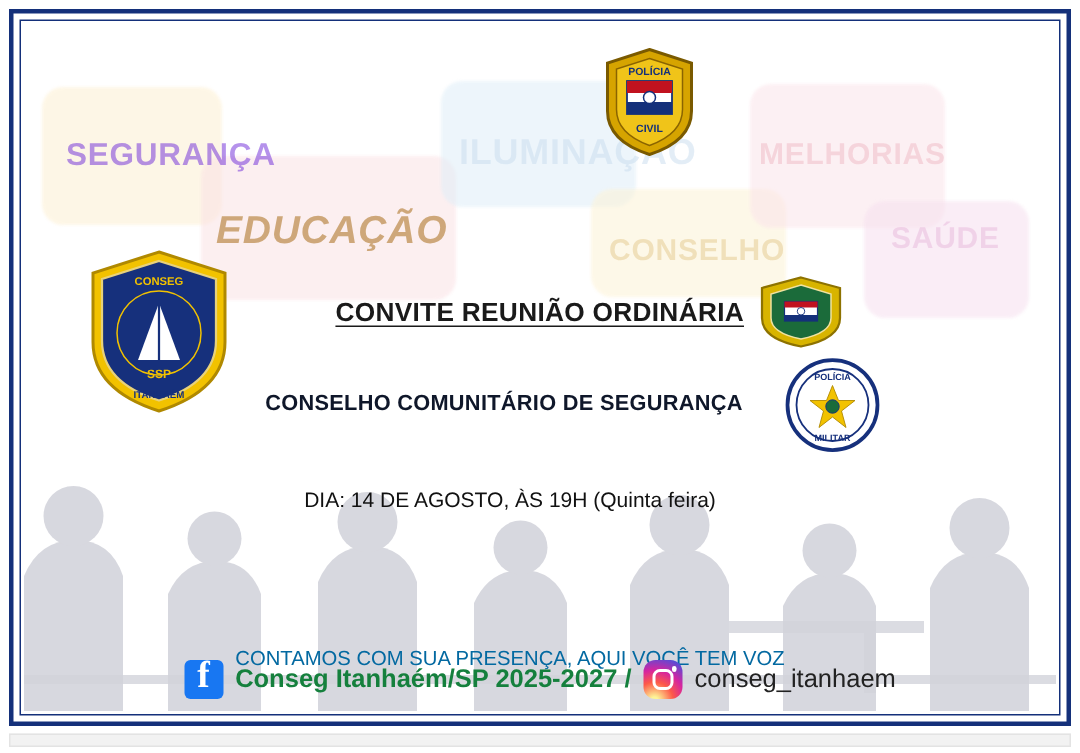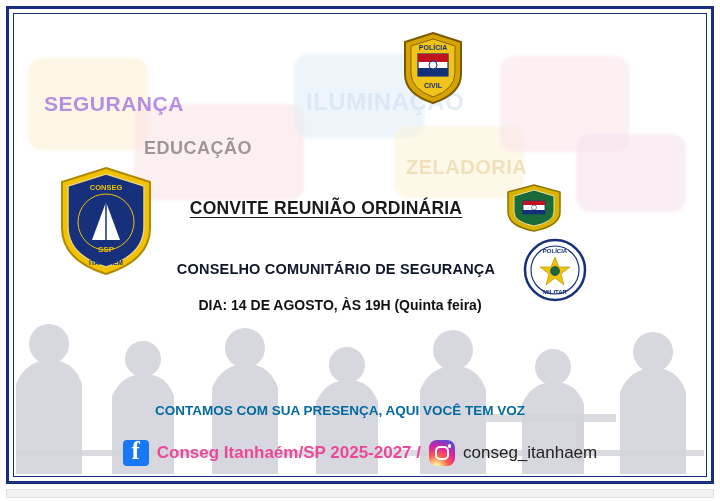--- a/index.html
+++ b/index.html
@@ -54,21 +54,21 @@
 
   
   .ghost {
     position: absolute;
     font-weight: bold;
     letter-spacing: 0.5px;
     white-space: nowrap;
     opacity: 0.5;
   }
   .ghost.g1 { left: 16px;  top: 76px;  font-size: 21px; color: #6d28d9; margin-left: 12px; }
-  .ghost.g2 { left: 128px; top: 122px; font-size: 18px; color: #404040; }
+  .ghost.g2 { left: 128px; top: 122px; font-size: 26px; color: #a16207; font-style: italic; }
   .ghost.g3 { left: 290px; top: 72px;  font-size: 24px; color: #c9ddef; }
   .ghost.g4 { left: 390px; top: 140px; font-size: 20px; color: #e4c98e; }
   .ghost.g5 { left: 490px; top: 76px;  font-size: 20px; color: #f0b9c5; }
   .ghost.g6 { left: 578px; top: 132px; font-size: 20px; color: #e8b9dc; }
 
   
   .silhouettes {
     position: absolute;
     left: 0; bottom: 0;
     width: 688px; height: 210px;
@@ -97,21 +97,21 @@
     position: absolute;
     left: 500px; top: 222px;
     width: 78px; height: 64px;
   }
 
   
   .title {
     position: absolute;
     left: 140px; top: 182px;
     width: 340px;
-    text-align: center;
+    text-align: right;
     font-size: 17.5px;
     font-weight: bold;
     color: #1a1a1a;
     text-decoration: underline;
     text-underline-offset: 3px;
     letter-spacing: 0.2px;
   }
   .subtitle {
     position: absolute;
     left: 60px; top: 245px;
@@ -120,21 +120,22 @@
     font-size: 14.5px;
     font-weight: bold;
     color: #0f172a;
     letter-spacing: 0.2px;
   }
   .line {
     position: absolute;
     width: 620px;
     text-align: center;
     color: #111111;
-    font-weight: bold;
+    font-weight: normal;
+    margin-top: 28px;
   }
   .line.l1 { left: 14px; top: 281px; font-size: 14px; }
   .line.l2 { left: 14px; top: 317px; font-size: 14px; }
   .line.l3 { left: 14px; top: 351px; font-size: 14px; }
   .line.l4 {
     left: 14px; top: 387px;
     font-size: 13.5px;
     color: #0369a1;
   }
   
@@ -160,21 +161,21 @@
     left: 0; right: 0; top: -3px;
     text-align: center;
     color: #ffffff;
     font-family: "Liberation Serif", serif;
     font-weight: bold;
     font-size: 25px;
   }
   .fb-text {
     font-size: 17px;
     font-weight: bold;
-    color: #ec4899;
+    color: #15803d;
     white-space: nowrap;
   }
   .ig-icon {
     width: 26px; height: 26px;
     border-radius: 8px;
     flex: none;
     background:
       radial-gradient(circle at 28% 105%, #fdf497 0%, #fdf497 8%, #fd5949 38%, #d6249f 62%, #285AEB 100%);
     position: relative;
   }
@@ -220,21 +221,23 @@
     <div class="blob b1"></div>
     <div class="blob b2"></div>
     <div class="blob b3"></div>
     <div class="blob b4"></div>
     <div class="blob b5"></div>
     <div class="blob b6"></div>
 
     <div class="ghost g1">SEGURANÇA</div>
     <div class="ghost g2">EDUCAÇÃO</div>
     <div class="ghost g3">ILUMINAÇÃO</div>
-    <div class="ghost g4">ZELADORIA</div>
+    <div class="ghost g4">CONSELHO</div>
+    <div class="ghost g5">MELHORIAS</div>
+    <div class="ghost g6">SAÚDE</div>
 
     <svg class="silhouettes" viewBox="0 0 688 210" preserveAspectRatio="none">
       <g fill="#7d7f96">
         <path d="M0 210 L0 120 Q10 96 34 96 Q58 96 66 120 L66 210 Z"></path>
         <circle cx="33" cy="80" r="20"></circle>
         <path d="M96 210 L96 132 Q106 110 128 110 Q150 110 158 132 L158 210 Z"></path>
         <circle cx="127" cy="95" r="18"></circle>
         <path d="M196 210 L196 124 Q206 100 230 100 Q254 100 262 124 L262 210 Z"></path>
         <circle cx="229" cy="84" r="20"></circle>
         <path d="M300 210 L300 138 Q310 116 332 116 Q354 116 362 138 L362 210 Z"></path>

